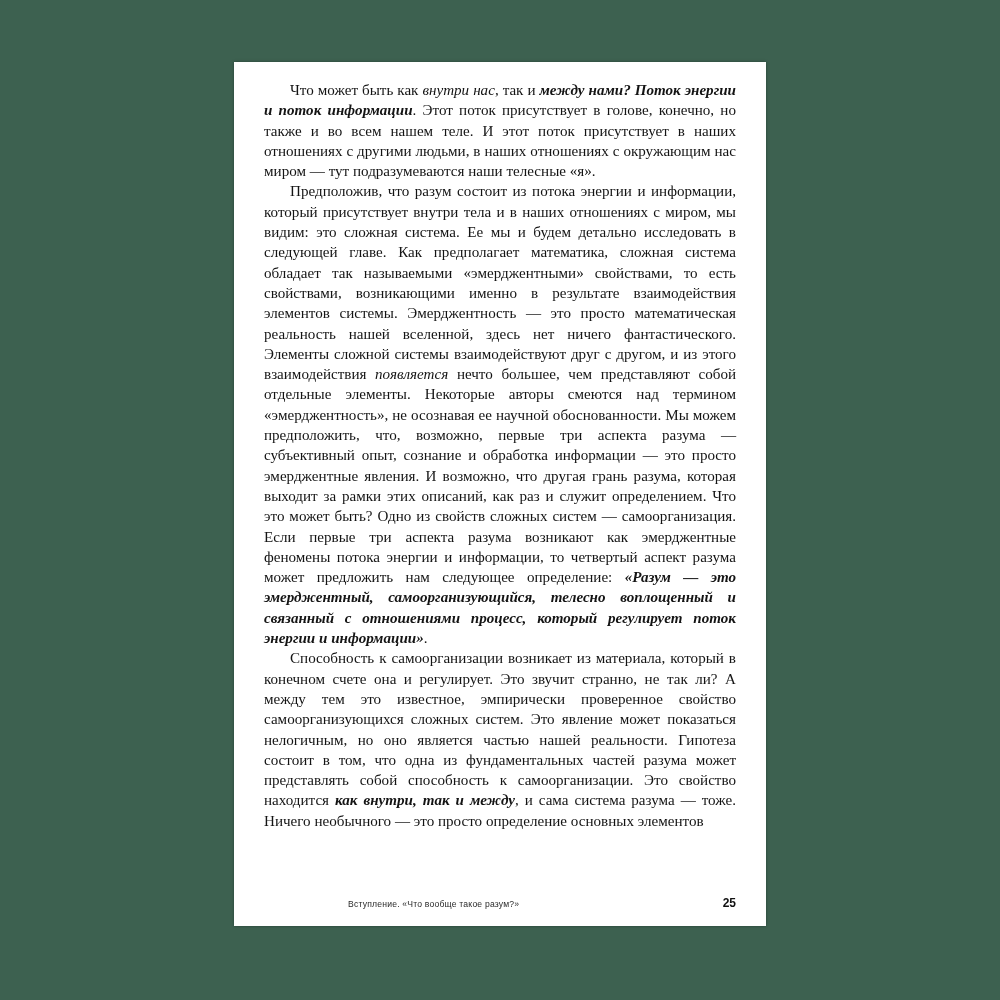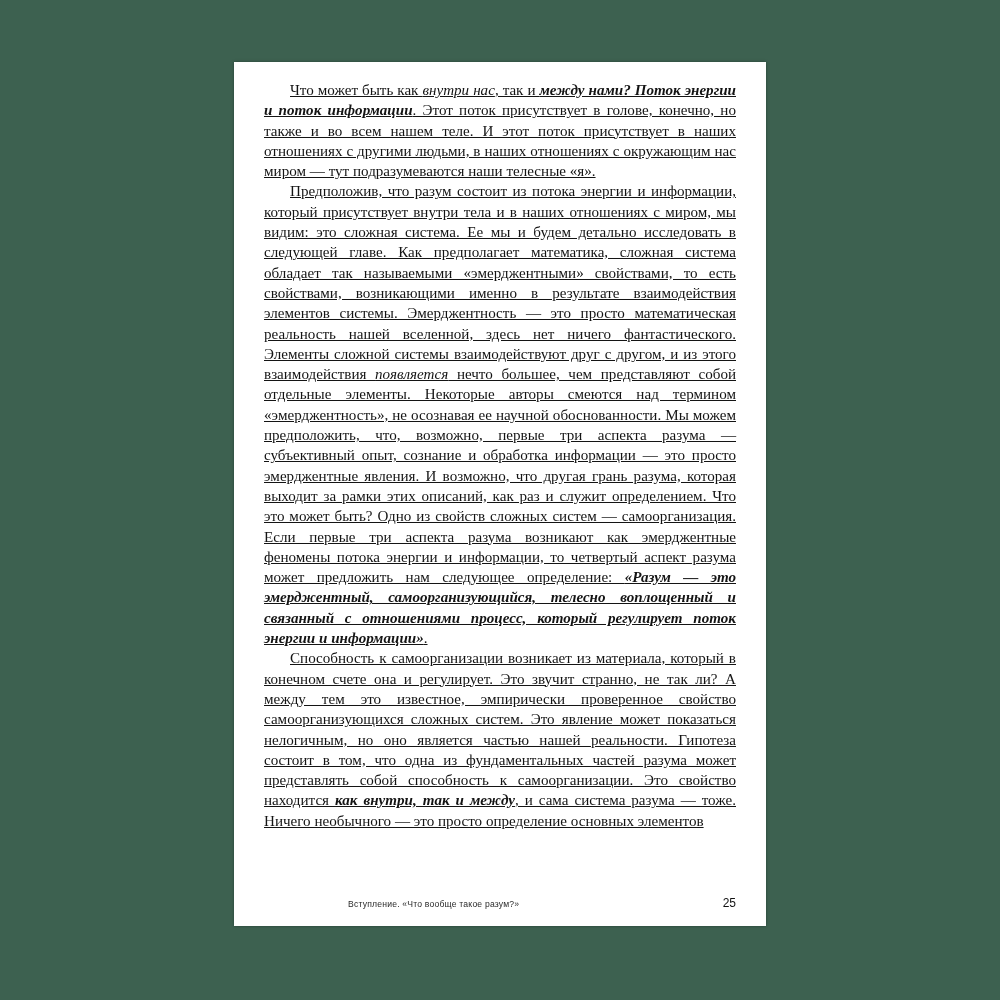--- a/index.html
+++ b/index.html
@@ -32,21 +32,20 @@
     box-sizing: border-box;
     padding: 18px 30px 0 30px;
   }
   .page-body {
     font-size: 15.1px;
     line-height: 1.345;
     color: #141414;
     text-align: justify;
     text-justify: inter-word;
     hyphens: manual;
-    text-decoration: underline;
   }
   .page-body p {
     margin: 0;
     text-indent: 26px;
   }
   .page-body p.first {
     text-indent: 26px;
   }
   em {
     font-style: italic;
@@ -68,21 +67,21 @@
   .footer-text {
     font-family: "Liberation Sans", sans-serif;
     font-size: 8.6px;
     color: #2a2a2a;
     letter-spacing: 0.2px;
     margin-left: 84px;
   }
   .footer-page {
     font-family: "Liberation Sans", sans-serif;
     font-size: 12px;
-    font-weight: normal;
+    font-weight: bold;
     color: #111111;
     margin-left: 39px;
   }
 </style>
 </head>
 <body>
 
 <div class="viewer">
   <div class="page">
     <div class="page-body">

